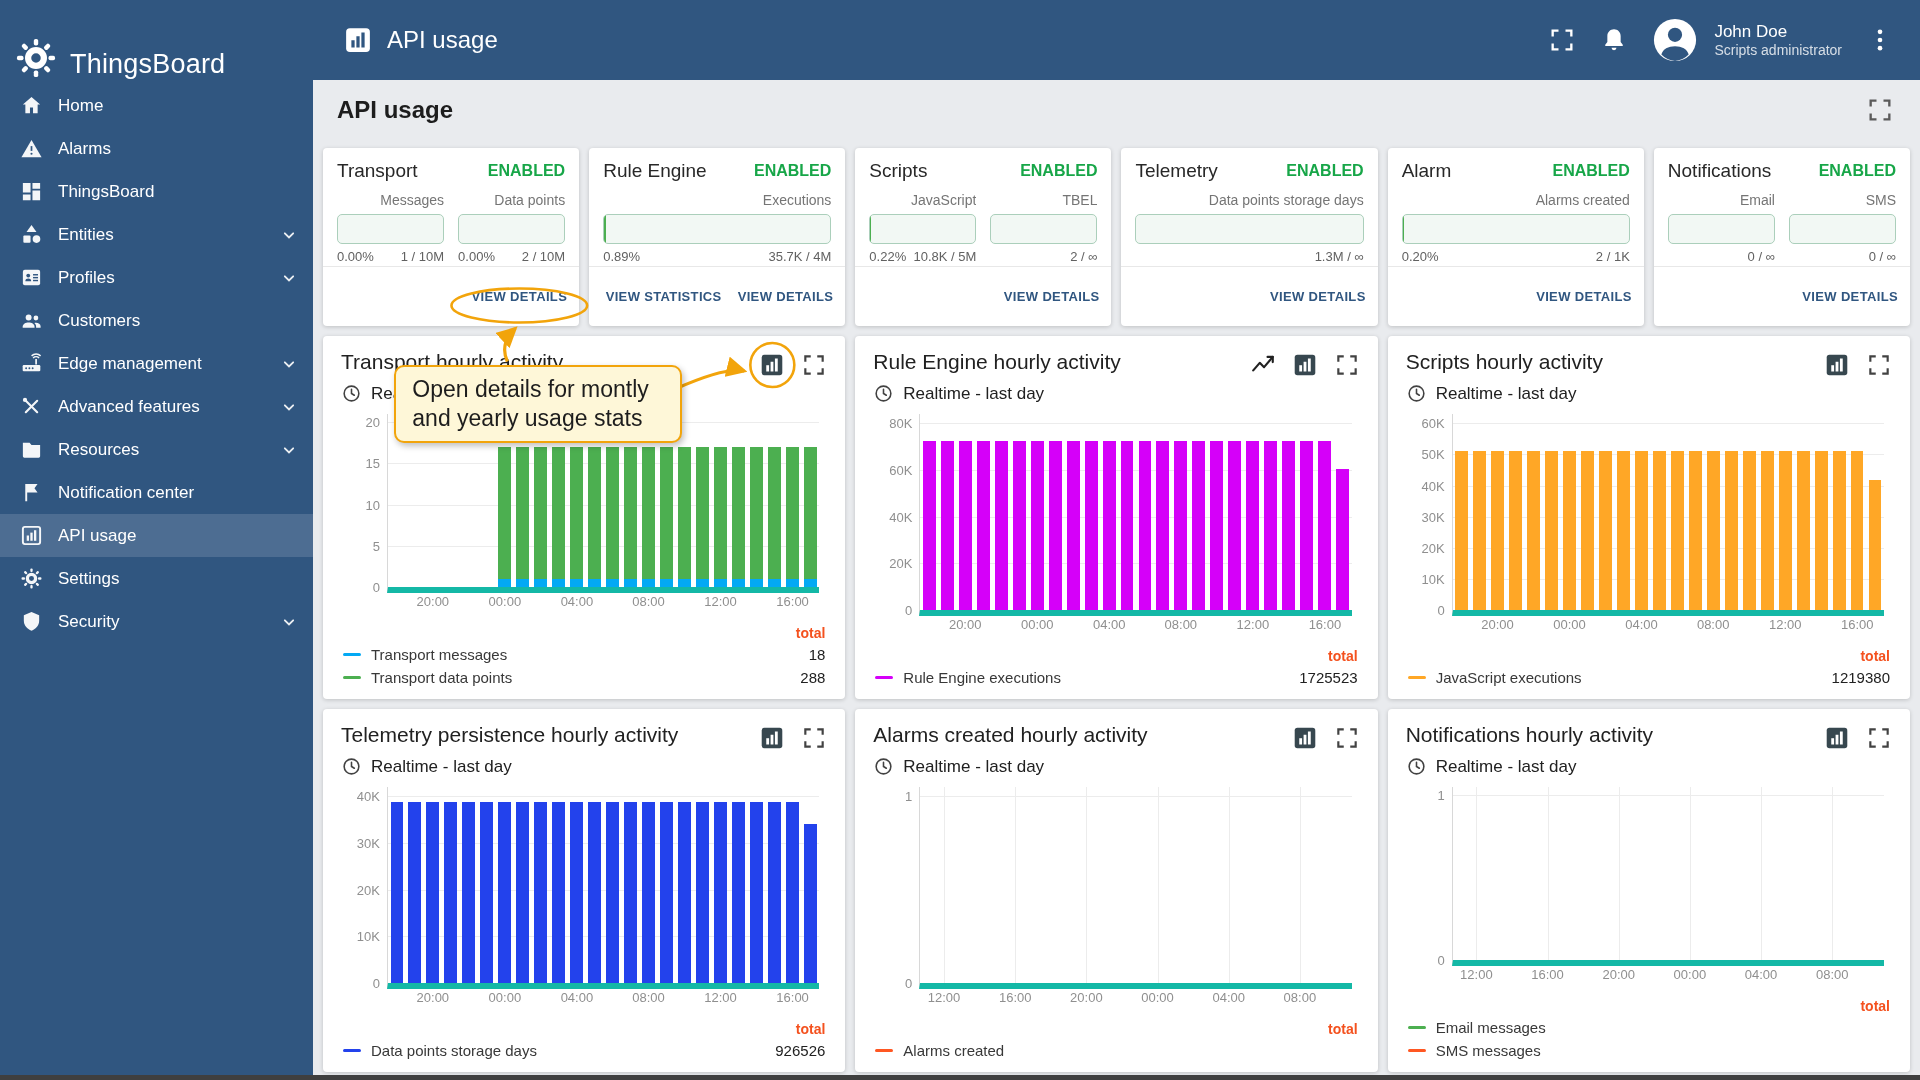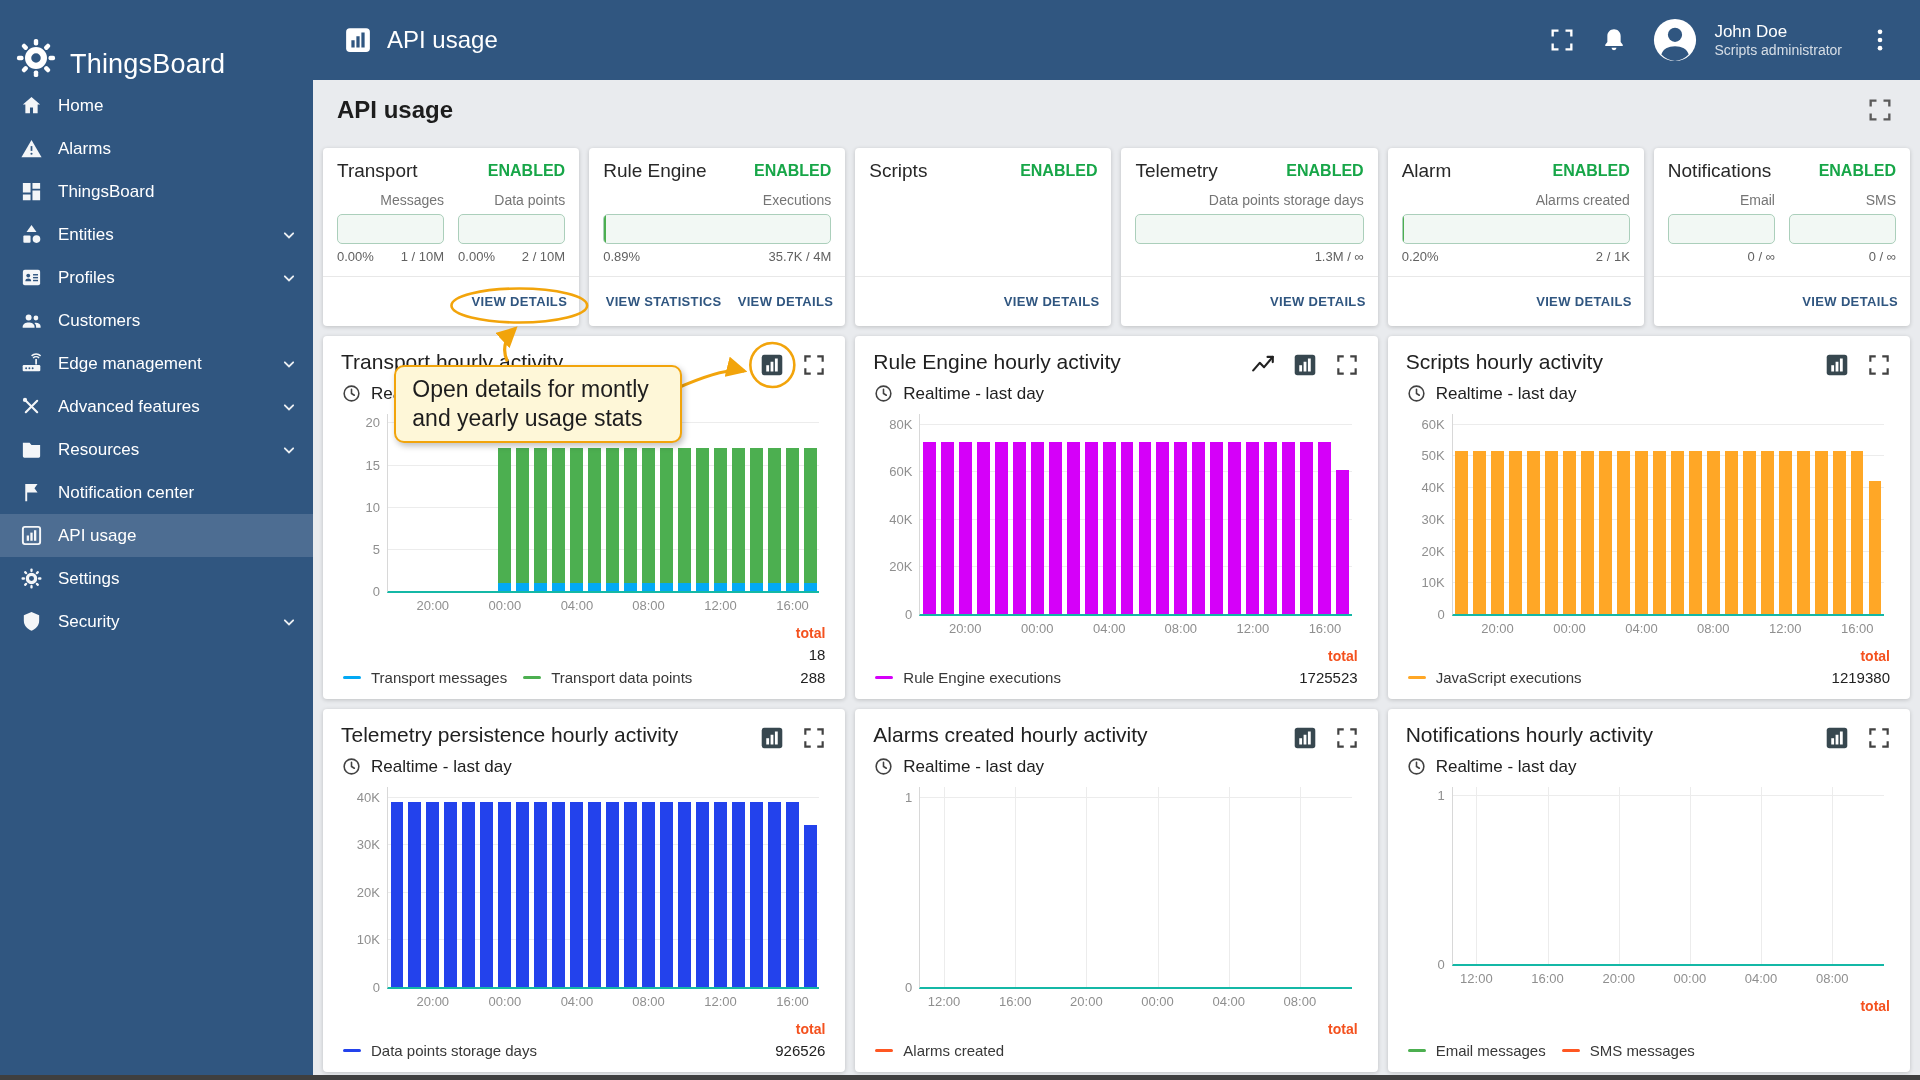--- a/index.html
+++ b/index.html
@@ -47,41 +47,41 @@
   .ucard { background:#fff; border-radius:4px; box-shadow:0 1px 4px rgba(0,0,0,.18); display:flex; flex-direction:column; padding:12px 14px 0; min-width:0; }
   .ucard-head { display:flex; align-items:center; justify-content:space-between; margin-bottom:10px; }
   .ucard-title { font-size:19px; color:#282828; }
   .ucard-status { font-size:16px; font-weight:700; color:#17A648; }
   .gauges { display:flex; gap:14px; }
   .gauge { flex:1; min-width:0; }
   .g-label { font-size:14px; color:#757575; margin-bottom:6px; white-space:nowrap; overflow:hidden; }
   .g-bar { height:30px; border:1px solid #abcfbb; border-radius:5px; background:#f2f8f4; position:relative; overflow:hidden; }
   .g-fill { position:absolute; left:0; top:0; bottom:0; background:#4CAF50; }
   .g-meta { display:flex; justify-content:space-between; font-size:13px; color:#616161; margin-top:5px; }
-  .ucard-foot { margin:auto -14px 0; border-top:1px solid #e8e8e8; height:50px; display:flex; align-items:center; justify-content:flex-end; gap:16px; padding:0 12px; }
+  .ucard-foot { margin:auto -14px 0; border-top:1px solid #e8e8e8; height:60px; display:flex; align-items:center; justify-content:flex-end; gap:16px; padding:0 12px; }
   .card-link { font-size:13px; font-weight:700; color:#305680; letter-spacing:.35px; cursor:pointer; white-space:nowrap; }
   .charts-grid { flex:1; min-height:0; display:grid; grid-template-columns:repeat(3,1fr); grid-template-rows:repeat(2,minmax(0,1fr)); gap:10px; }
   .ccard { background:#fff; border-radius:4px; box-shadow:0 1px 4px rgba(0,0,0,.18); display:flex; flex-direction:column; padding:14px 18px 10px; min-width:0; min-height:0; }
   .ccard-head { display:flex; align-items:flex-start; }
   .ccard-title { font-size:21px; font-weight:500; color:#212121; }
   .ccard-sub { display:flex; align-items:center; gap:9px; margin-top:9px; font-size:17px; color:#212121; }
   .clock { width:21px; height:21px; color:#424242; display:inline-flex; }
   .clock svg { width:100%; height:100%; }
   .ccard-actions { margin-left:auto; display:flex; align-items:center; gap:16px; padding-top:2px; }
   .action-btn { width:26px; height:26px; display:inline-flex; color:#424242; cursor:pointer; }
   .action-btn svg { width:100%; height:100%; }
   .plot { flex:1; position:relative; min-height:0; margin-top:4px; }
-  .plot-area { position:absolute; left:46px; right:8px; top:6px; bottom:24px; border-left:1px solid #d8d8d8; border-bottom:2px solid #14b8a6; }
+  .plot-area { position:absolute; left:46px; right:8px; top:6px; bottom:24px; border-left:1px solid #d8d8d8; border-bottom:6px solid #14b8a6; }
   .hgrid { position:absolute; left:0; right:0; height:1px; background:#ececec; }
   .vgrid { position:absolute; top:0; bottom:0; width:1px; background:#ececec; }
   .bar { position:absolute; }
   .ytick { position:absolute; right:calc(100% + 8px); transform:translateY(-50%); font-size:13px; color:#8f8f8f; white-space:nowrap; }
   .xtick { position:absolute; top:calc(100% + 7px); transform:translateX(-50%); font-size:13px; color:#8f8f8f; white-space:nowrap; }
   .ccard-legend { display:flex; justify-content:space-between; align-items:flex-end; padding:6px 2px 0 2px; }
-  .legend-items { display:flex; flex-direction:row;gap:16px; }
+  .legend-items { display:flex; flex-direction:column; }
   .legend-item { height:23px; display:flex; align-items:center; gap:10px; cursor:pointer; }
   .swatch { width:18px; height:3px; border-radius:2px; flex:0 0 18px; }
   .legend-label { font-size:15px; color:#383838; white-space:nowrap; }
   .legend-totals { display:flex; flex-direction:column; align-items:flex-end; }
   .total-label { font-size:14px; font-weight:700; color:#F4511E; height:20px; display:flex; align-items:center; }
   .total-value { font-size:15px; color:#212121; height:23px; display:flex; align-items:center; }
   
   .annotation-layer { position:absolute; inset:0; pointer-events:none; z-index:60; }
   .annotation-layer svg.ann { position:absolute; inset:0; width:100%; height:100%; }
   .ann-tooltip { position:absolute; width:288px; background:#FEF7D8; border:2px solid #F2A40B; border-radius:10px; padding:8px 16px; font-size:23px; line-height:1.28; color:#1d1d1d; box-shadow:2px 3px 6px rgba(0,0,0,.25); }
@@ -384,20 +384,42 @@
           </div>
           <div class="ucard-foot">
             <span class="card-link">VIEW STATISTICS</span>
             <span class="card-link">VIEW DETAILS</span>
           </div>
         </div>
         <div class="ucard">
           <div class="ucard-head">
             <span class="ucard-title">Scripts</span>
             <span class="ucard-status">ENABLED</span>
+          </div>
+          <div class="gauges">
+            <div class="gauge">
+              <div class="g-label">JavaScript</div>
+              <div class="g-bar">
+                <div class="g-fill" style="width: 0.22%;"></div>
+              </div>
+              <div class="g-meta">
+                <span>0.22%</span>
+                <span>10.8K / 5M</span>
+              </div>
+            </div>
+            <div class="gauge">
+              <div class="g-label">TBEL</div>
+              <div class="g-bar">
+                <div class="g-fill" style="width: 0%;"></div>
+              </div>
+              <div class="g-meta">
+                <span></span>
+                <span>2 / ∞</span>
+              </div>
+            </div>
           </div>
           <div class="ucard-foot">
             <span class="card-link">VIEW DETAILS</span>
           </div>
         </div>
         <div class="ucard">
           <div class="ucard-head">
             <span class="ucard-title">Telemetry</span>
             <span class="ucard-status">ENABLED</span>
           </div>

